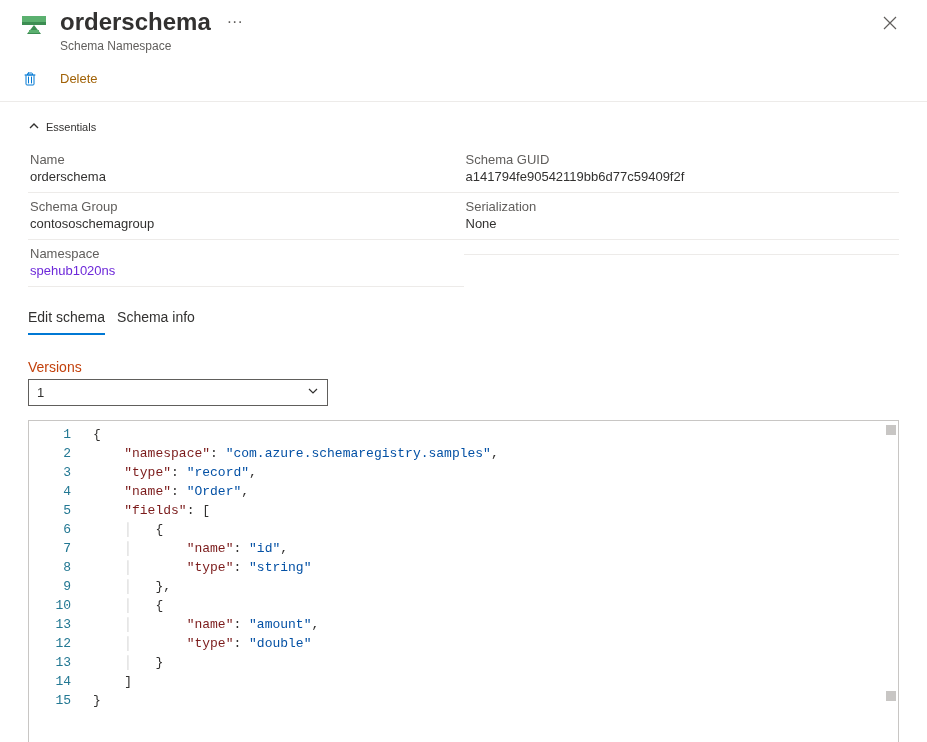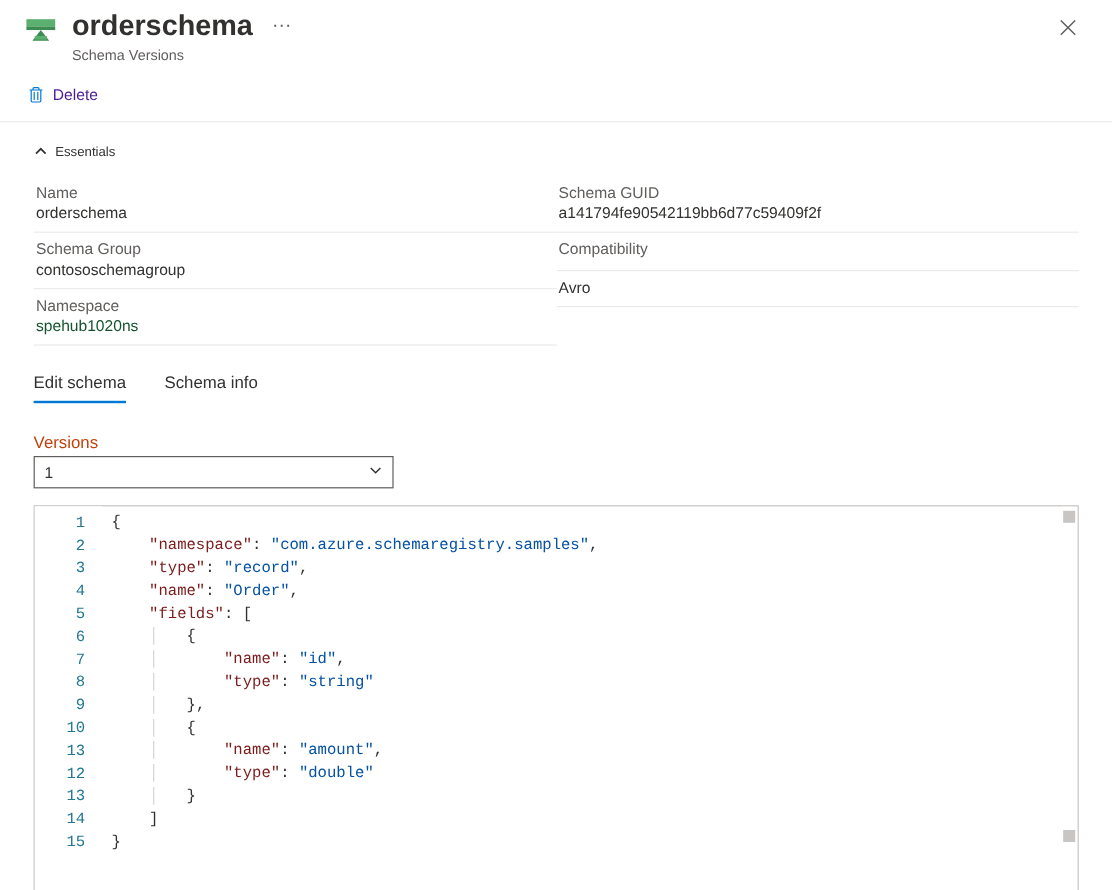--- a/index.html
+++ b/index.html
@@ -47,23 +47,23 @@
     padding: 6px 10px;
     cursor: pointer;
   }
   .toolbar {
     padding: 6px 20px 10px 20px;
     border-bottom: 1px solid #edebe9;
   }
   .toolbar-btn {
     display: inline-flex;
     align-items: center;
-    gap: 6px;
-    font-size: 13px;
-    color: #4c1d95;
+    gap: 22px;
+    font-size: 13px;
+    color: #a16207;
     cursor: pointer;
     padding: 4px 2px;
   }
   .toolbar-btn svg { width: 16px; height: 16px; }
   .content { padding: 14px 28px 20px 28px; }
   .essentials-header {
     display: flex;
     align-items: center;
     gap: 6px;
     font-size: 11px;
@@ -83,24 +83,24 @@
   }
   .ess-label {
     font-size: 13px;
     color: #605e5c;
     margin-bottom: 2px;
   }
   .ess-value {
     font-size: 13px;
     color: #323130;
   }
-  .ess-link { color: #14532d; cursor: pointer; }
+  .ess-link { color: #6d28d9; cursor: pointer; }
   .tabs {
     display: flex;
-    gap: 32px;
+    gap: 12px;
     margin-top: 14px;
     border-bottom: none;
   }
   .tab {
     font-size: 14px;
     padding: 8px 0;
     cursor: pointer;
     color: #323130;
   }
   .tab.active {
@@ -175,21 +175,21 @@
       <rect x="2" y="10" width="24" height="3" fill="#3c8d52"></rect>
       <path d="M14 13 L7 22 L21 22 Z" fill="#3c8d52"></path>
       <rect x="9" y="18" width="10" height="3" fill="#5bb06f"></rect>
     </svg>
   </span>
   <div class="header-main">
     <div style="display:flex;align-items:center;">
       <span class="title">orderschema</span>
       <span class="more-icon">···</span>
     </div>
-    <div class="subtitle">Schema Versions</div>
+    <div class="subtitle">Schema Namespace</div>
   </div>
   <span class="close-btn">
     <svg width="14" height="14" viewBox="0 0 14 14">
         <path d="M1 1 L13 13 M13 1 L1 13" stroke="#605e5c" stroke-width="1.2"></path>
       </svg>
   </span>
 </div>
 
 <div class="toolbar">
   <span class="toolbar-btn">
@@ -225,24 +225,24 @@
         <div class="ess-label">Namespace</div>
         <div class="ess-value ess-link">spehub1020ns</div>
       </div>
     </div>
     <div>
       <div class="ess-row">
         <div class="ess-label">Schema GUID</div>
         <div class="ess-value">a141794fe90542119bb6d77c59409f2f</div>
       </div>
       <div class="ess-row">
-        <div class="ess-label">Compatibility</div>
-      </div>
-      <div class="ess-row">
-        <div class="ess-value">Avro</div>
+        <div class="ess-label">Serialization</div>
+        <div class="ess-value">None</div>
+      </div>
+      <div class="ess-row">
       </div>
     </div>
   </div>
 
   <div class="tabs">
     <div class="tab active">Edit schema</div>
     <div class="tab">Schema info</div>
   </div>
 
   <div class="section">

